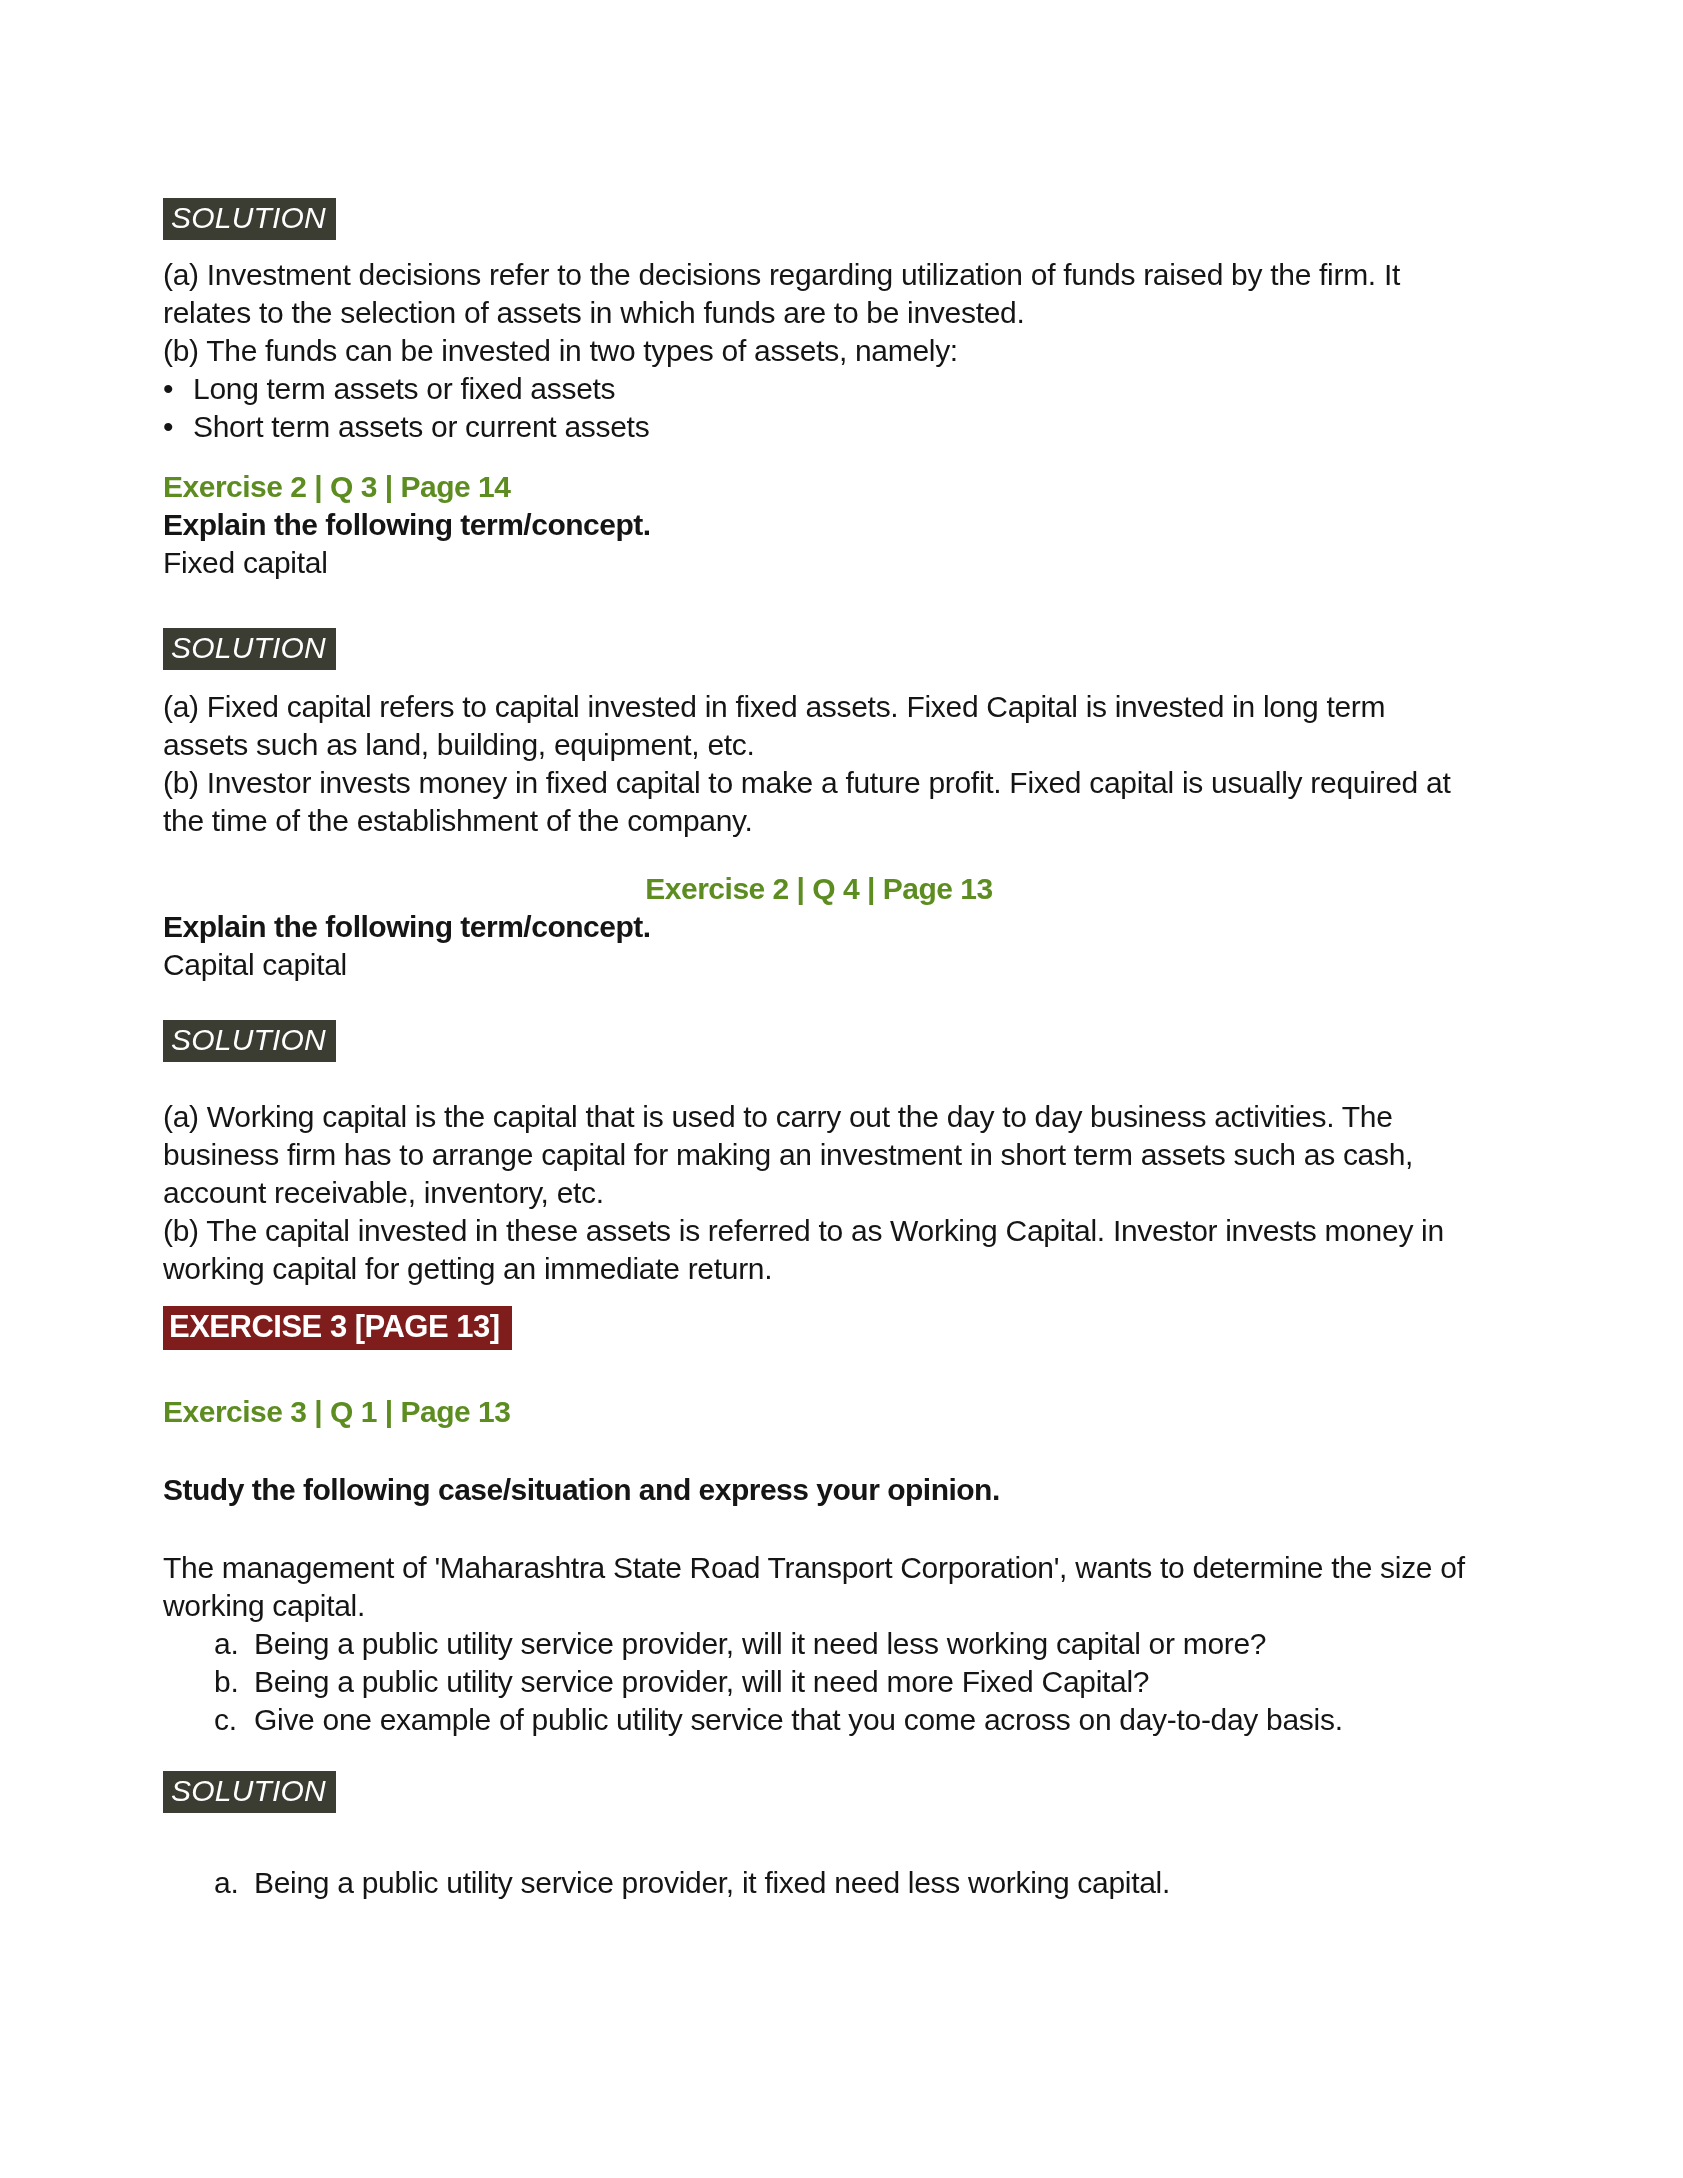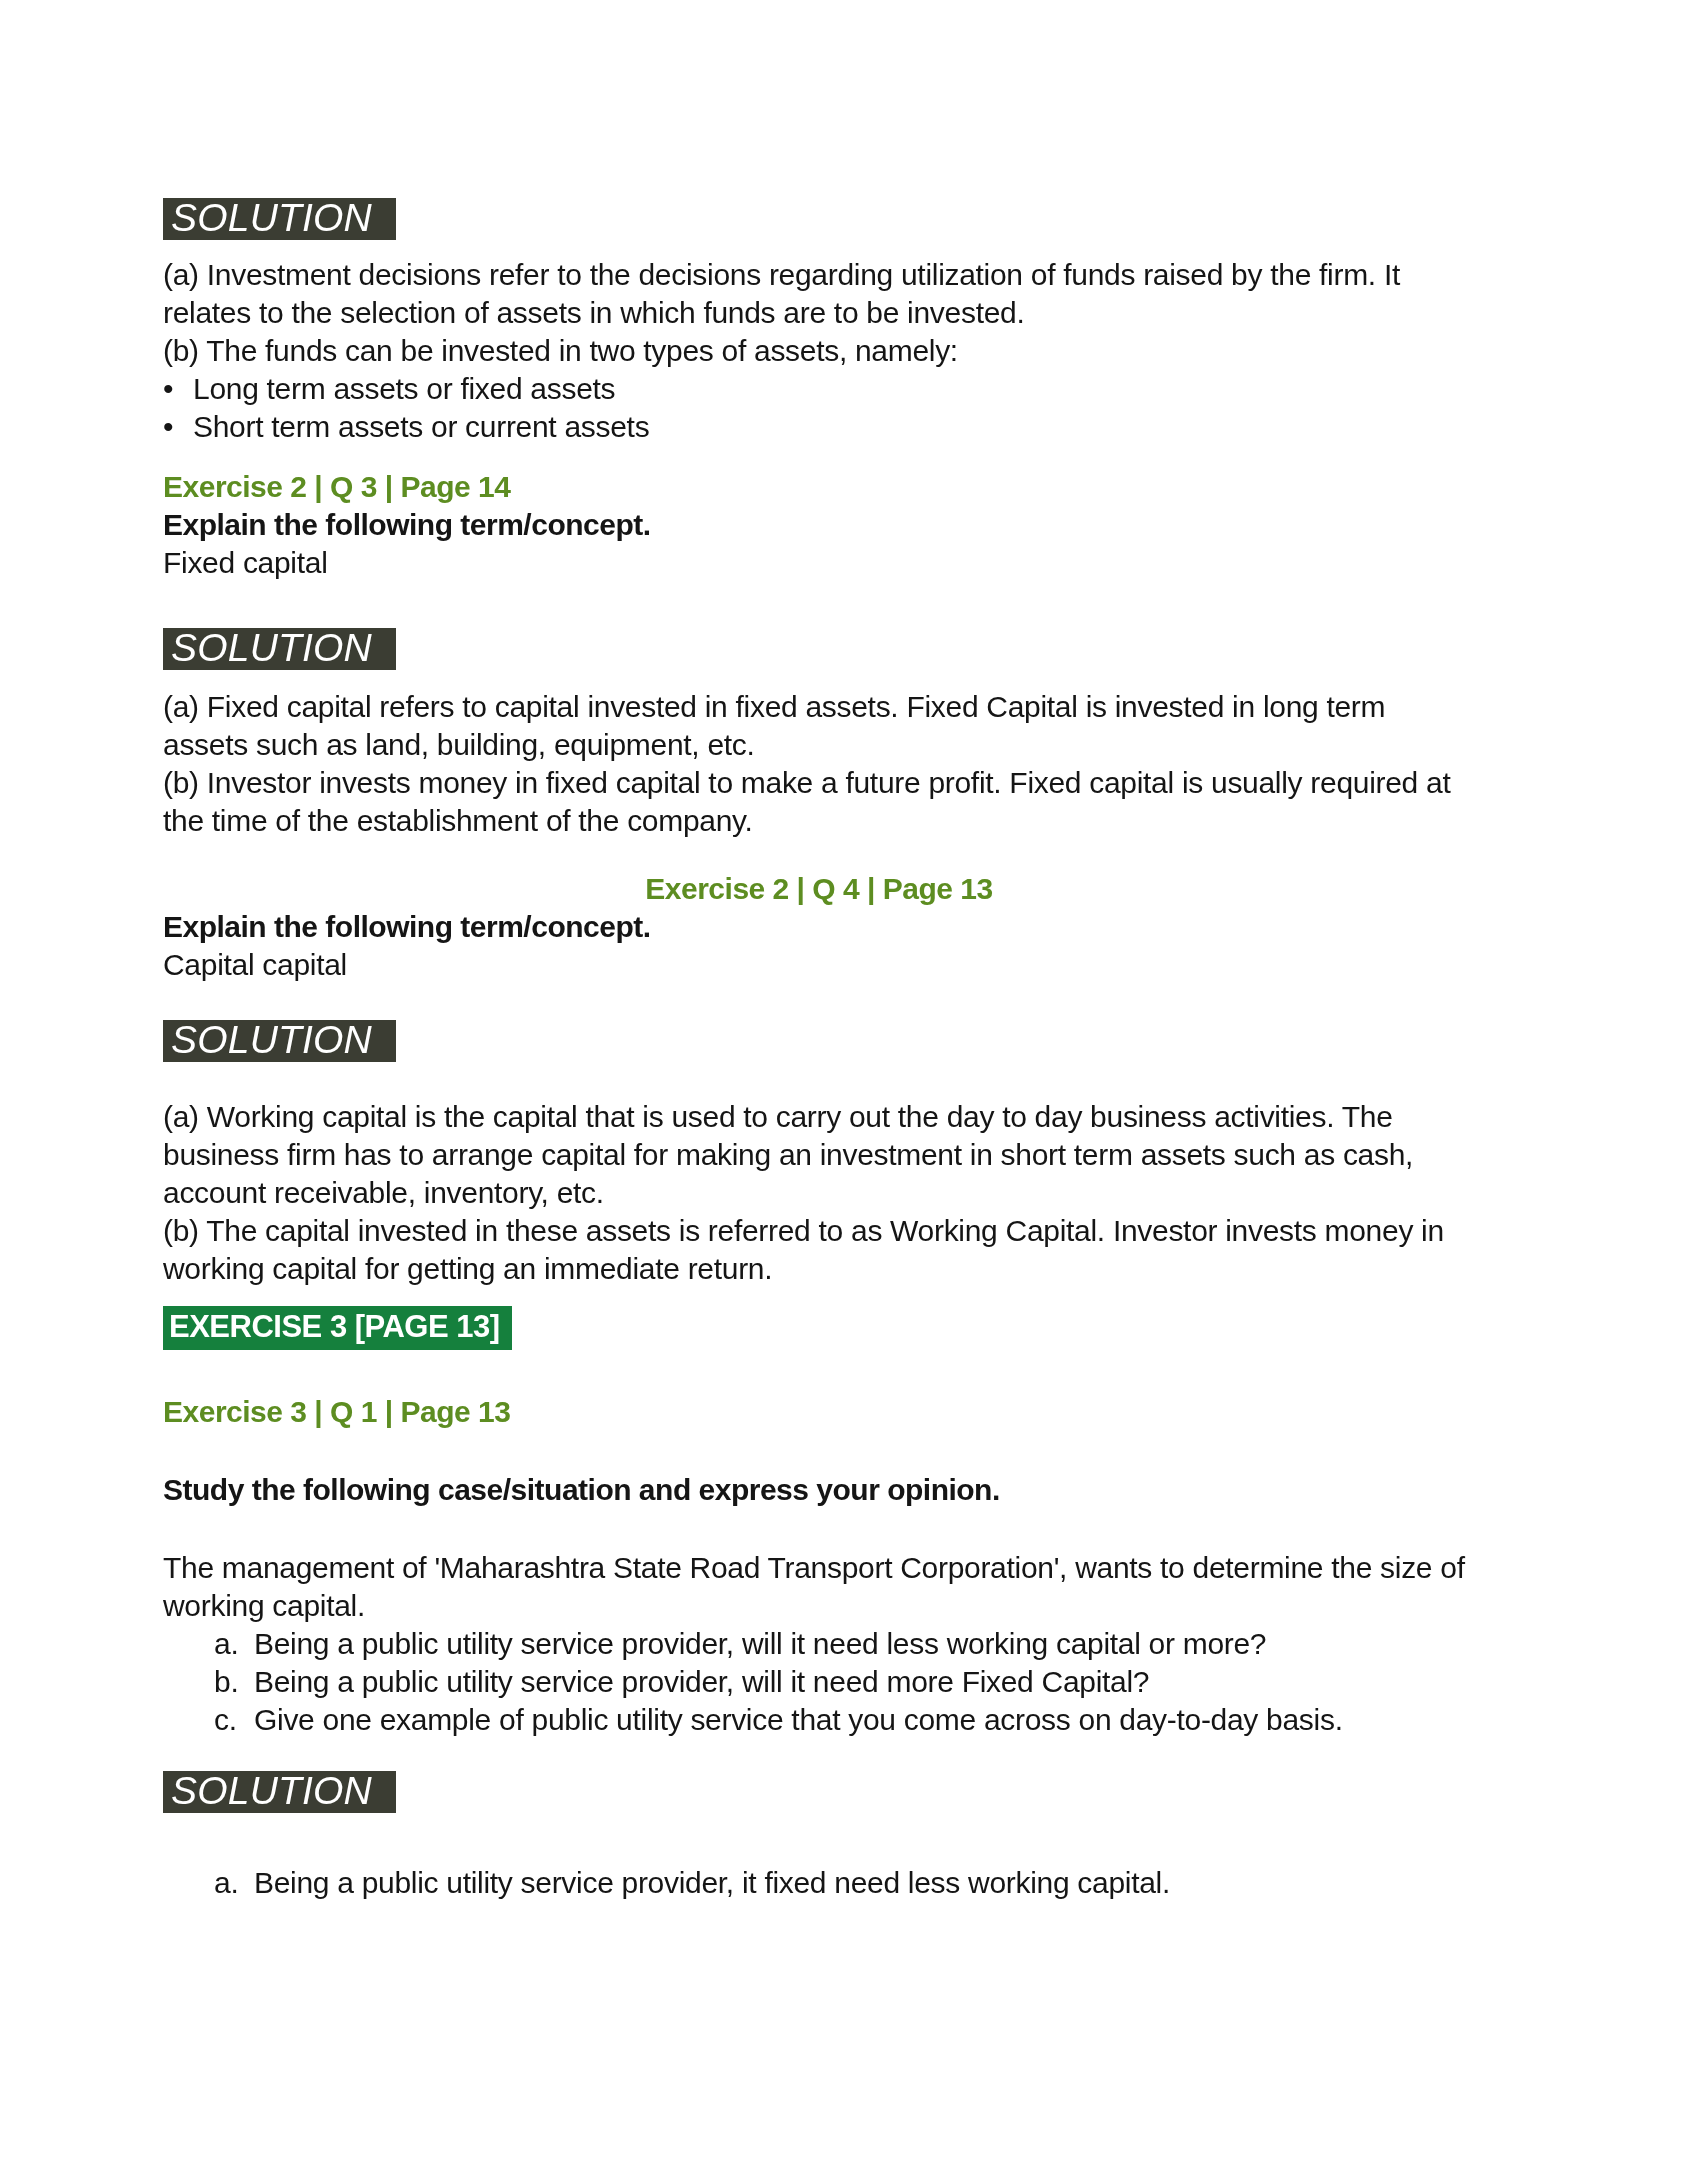--- a/index.html
+++ b/index.html
@@ -20,28 +20,28 @@
     letter-spacing: -0.3px;
     box-sizing: border-box;
     padding: 198px 208px 0 163px;
   }
   p { margin: 0; }
   .badge {
     display: inline-block;
     background: #3b3d33;
     color: #ffffff;
     font-style: italic;
-    font-size: 39px;
+    font-size: 30px;
     line-height: 34px;
-    padding: 3px 24px 5px 8px;
+    padding: 3px 10px 5px 8px;
     letter-spacing: 0.2px;
   }
   .banner {
     display: inline-block;
-    background: #15803d;
+    background: #7f1d1d;
     color: #ffffff;
     font-weight: bold;
     font-size: 31px;
     line-height: 34px;
     padding: 4px 12px 6px 6px;
     letter-spacing: -0.5px;
   }
   .ex-header {
     color: #5d8d21;
     font-weight: bold;

